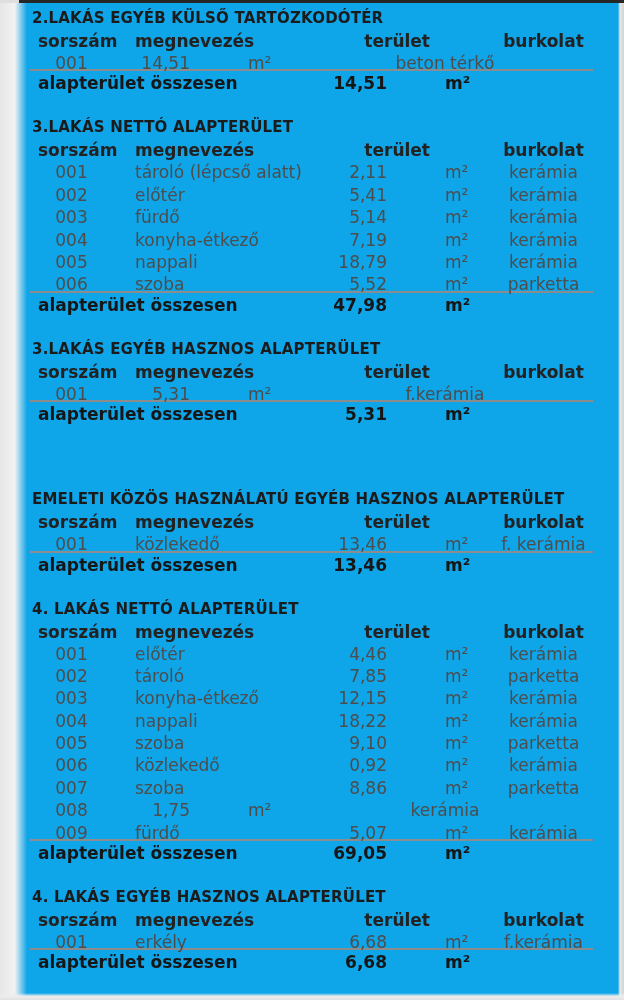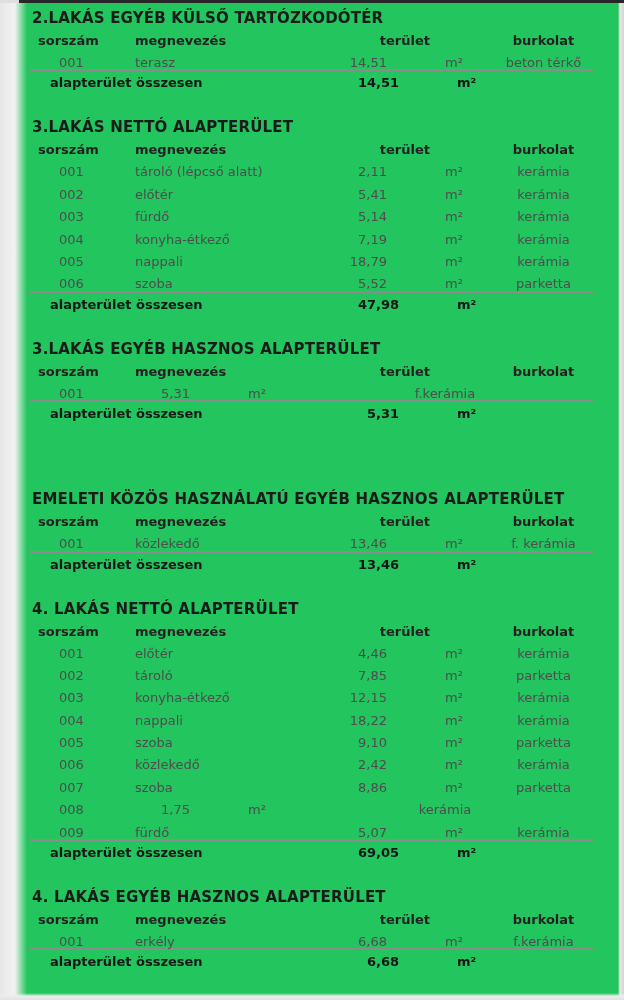--- a/index.html
+++ b/index.html
@@ -1,52 +1,52 @@
 <!DOCTYPE html>
 <html><head>
 <meta charset="utf-8">
 <style>
   html,body{
     margin:0;padding:0;width:624px;height:1000px;overflow:hidden;
     background:#ffffff;
     font-family:"DejaVu Sans","Liberation Sans",sans-serif;
   }
-  .page{position:relative;width:624px;height:1000px;background:#22c55e;}
+  .page{position:relative;width:624px;height:1000px;background:#0ea5e9;}
   
   .scan-edge-top{position:absolute;top:0;left:19px;right:0;height:3px;background:#262626;z-index:3;}
   .scan-corner-top{position:absolute;top:0;left:0;width:19px;height:3px;background:#dfdfdf;z-index:3;}
   .scan-edge-left{position:absolute;top:0;left:0;bottom:0;width:27px;
     background:linear-gradient(90deg,#e7e7e7 0%,#f2f2f2 55%,rgba(255,255,255,0) 100%);z-index:2;}
   .scan-edge-right{position:absolute;top:2px;right:0;bottom:0;width:6px;
     background:linear-gradient(270deg,#d4d4d4 0%,#e6e6e6 70%,rgba(255,255,255,0) 100%);z-index:2;}
   .scan-edge-bottom{position:absolute;bottom:0;left:0;right:0;height:7px;
     background:linear-gradient(180deg,rgba(255,255,255,0) 0%,#ededed 45%,#e2e2e2 100%);z-index:2;}
 
   .content{position:relative;z-index:1;padding:10px 31px 0 30px;}
 
   section.tbl{margin:0 0 28px 0;}
   section.tbl:nth-of-type(3){margin-bottom:69px;}
   section.tbl:last-of-type{margin-bottom:0;}
 
   h2.title{
     font-size:15px;line-height:16px;font-weight:bold;color:#1b1b1b;
     margin:0 0 7px 2px;letter-spacing:0.2px;white-space:nowrap;
   }
-  .row{display:flex;align-items:flex-start;font-size:13px;line-height:16px;color:#4d4d4d;}
+  .row{display:flex;align-items:flex-start;font-size:17px;line-height:16px;color:#4d4d4d;}
   .hdr{height:22px;font-weight:bold;color:#222222;}
   .rows .row{height:22.4px;}
   .c1{flex:none;width:83px;text-align:center;box-sizing:border-box;}
   .hdr .c1{text-align:left;padding-left:8px;}
   .c2{flex:none;width:197px;box-sizing:border-box;padding-left:22px;text-align:left;}
   .c3{flex:none;width:120px;box-sizing:border-box;text-align:right;padding-right:43px;}
   .hdr .c3{padding-right:0;}
   .c4{flex:none;width:64px;box-sizing:border-box;padding-left:15px;}
   .c5{flex:1;text-align:center;}
   .divider{border-top:2px solid #8c8c8c;margin:-8px 0 0 0;width:563px;}
-  .total{margin-top:4px;height:16px;font-weight:bold;color:#161616;margin-left:12px;}
+  .total{margin-top:4px;height:16px;font-weight:bold;color:#161616;}
   .total .lbl{flex:none;width:280px;box-sizing:border-box;padding-left:8px;text-align:left;}
 </style>
 </head>
 <body>
 
 <div class="page">
   <div class="scan-corner-top"></div>
   <div class="scan-edge-top"></div>
   <div class="scan-edge-left"></div>
   <div class="scan-edge-right"></div>
@@ -58,21 +58,20 @@
     <div class="row hdr">
       <span class="c1">sorszám</span>
       <span class="c2">megnevezés</span>
       <span class="c3">terület</span>
       <span class="c4"></span>
       <span class="c5">burkolat</span>
     </div>
     <div class="rows">
   <div class="row">
     <span class="c1">001</span>
-    <span class="c2">terasz</span>
     <span class="c3">14,51</span>
     <span class="c4">m²</span>
     <span class="c5">beton térkő</span>
   </div>
 </div>
     <div class="divider"></div>
     <div class="row total">
       <span class="lbl">alapterület összesen</span>
       <span class="c3">14,51</span>
       <span class="c4">m²</span>
@@ -246,21 +245,21 @@
     <span class="c1">005</span>
     <span class="c2">szoba</span>
     <span class="c3">9,10</span>
     <span class="c4">m²</span>
     <span class="c5">parketta</span>
   </div>
 
   <div class="row">
     <span class="c1">006</span>
     <span class="c2">közlekedő</span>
-    <span class="c3">2,42</span>
+    <span class="c3">0,92</span>
     <span class="c4">m²</span>
     <span class="c5">kerámia</span>
   </div>
 
   <div class="row">
     <span class="c1">007</span>
     <span class="c2">szoba</span>
     <span class="c3">8,86</span>
     <span class="c4">m²</span>
     <span class="c5">parketta</span>

